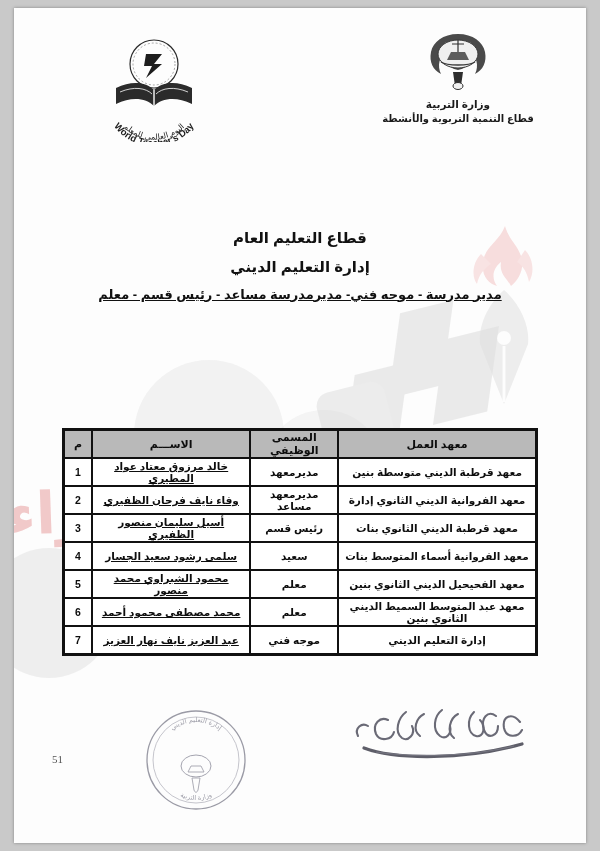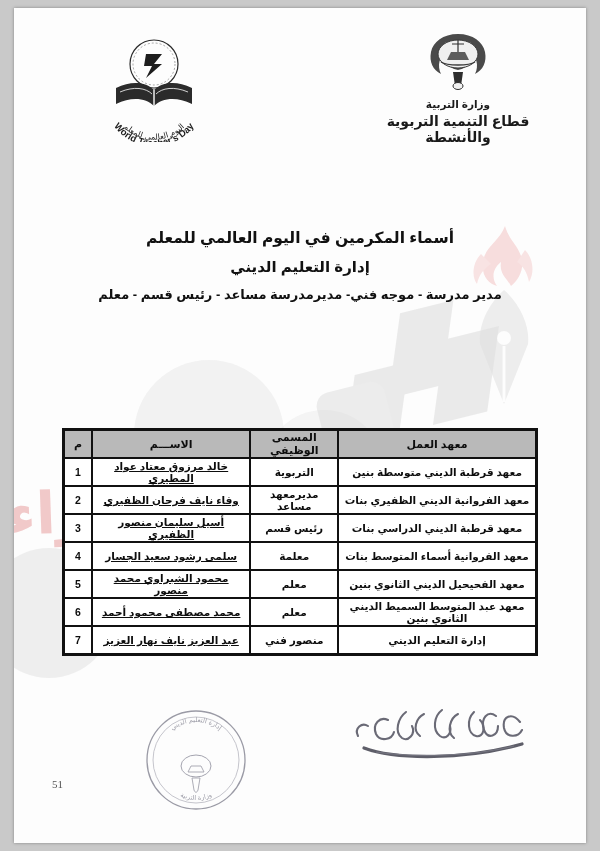--- a/index.html
+++ b/index.html
@@ -36,29 +36,29 @@
     pointer-events:none;
     white-space:nowrap;
     transform:rotate(-2deg);
   }
   
   .header{position:absolute;left:0;top:0;width:572px;height:150px;}
   .logo-left{position:absolute;left:80px;top:24px;width:120px;height:110px;}
   .logo-right{position:absolute;right:38px;top:22px;width:180px;text-align:center;}
   .emblem{width:70px;height:62px;margin:0 auto;display:block;}
   .min-line1{font-size:10.5px;font-weight:700;color:#1a1a1a;margin-top:6px;letter-spacing:.5px;}
-  .min-line2{font-size:14px;font-weight:700;color:#1a1a1a;margin-top:3px;letter-spacing:.3px;}
+  .min-line2{font-size:10px;font-weight:700;color:#1a1a1a;margin-top:3px;letter-spacing:.3px;}
   
   .titles{position:absolute;left:0;top:222px;width:572px;text-align:center;}
   .t-line{color:#111;font-weight:700;line-height:1.05;}
   .t1{font-size:15.5px;margin-bottom:13px;}
   .t2{font-size:15px;margin-bottom:13px;direction:rtl;}
   .t3{font-size:15px;margin-bottom:13px;letter-spacing:1px;}
   .t4{font-size:15px;margin-bottom:13px;}
-  .t5{font-size:13px;margin-bottom:10px;}
+  .t5{font-size:13px;margin-bottom:10px;text-decoration:underline;}
   
   .tbl-wrap{position:absolute;left:48px;top:420px;width:476px;}
   table.doc{
     width:476px;border-collapse:separate;border-spacing:0;
     direction:rtl;
     border:2px solid #111;
   }
   table.doc th,table.doc td{
     border:1.5px solid #111;
     padding:0 4px;
@@ -78,21 +78,21 @@
   .col-num{width:28px;}
   .col-name{width:160px;}
   .col-job{width:88px;}
   .col-place{width:200px;}
   td.cell-num{background:#a9a9a9;font-weight:700;font-size:11px;}
   td.cell-name{font-weight:700;text-decoration:underline;}
   td.cell-job{font-weight:700;}
   td.cell-place{font-weight:700;}
   
   .pagenum{
-    position:absolute;left:38px;top:770px;
+    position:absolute;left:38px;top:745px;
     font-size:11px;color:#555;
     font-family:"Liberation Serif","DejaVu Serif",serif;
     direction:ltr;
   }
   .stamp{position:absolute;left:130px;top:700px;width:105px;height:105px;opacity:.55;}
   .signature{position:absolute;right:50px;top:692px;width:190px;height:70px;opacity:.75;}
 </style>
 </head>
 <body>
 
@@ -157,21 +157,21 @@
         <path d="M18 32 C24 36 46 36 52 32" fill="none" stroke="#3a3a3a" stroke-width="1.4"></path>
         <path d="M30 42 L40 42 L38 56 C37 60 33 60 32 56 Z" fill="#2e2e2e"></path>
         <ellipse cx="35" cy="56" rx="5" ry="3.5" fill="#f0f0f0" stroke="#2e2e2e" stroke-width="1"></ellipse>
       </svg>
       <div class="min-line1">وزارة التربية</div>
       <div class="min-line2">قطاع التنمية التربوية والأنشطة</div>
     </div>
   </div>
 
   <div class="titles">
-    <div class="t-line t1">أسماء المكرمين في اليوم العالمي للمعلم</div>
+    <div class="t-line t3">قطاع التعليم العام</div>
     <div class="t-line t4">إدارة التعليم الديني</div>
     <div class="t-line t5">مدير مدرسة - موجه فني-  مديرمدرسة مساعد - رئيس قسم - معلم</div>
   </div>
 
   <div class="tbl-wrap">
     <table class="doc">
       <colgroup>
         <col class="col-place">
           <col class="col-job">
           <col class="col-name">
@@ -181,57 +181,57 @@
         <tr>
           <th>معهد العمل</th>
           <th>المسمى الوظيفي</th>
           <th>الاســـم</th>
           <th>م</th>
         </tr>
       </thead>
       <tbody>
         <tr>
           <td class="cell-place">معهد قرطبة الديني متوسطة بنين</td>
-          <td class="cell-job">التربوية</td>
+          <td class="cell-job">مديرمعهد</td>
           <td class="cell-name">خالد مرزوق معتاد عواد المطيري</td>
           <td class="cell-num">1</td>
         </tr>
         <tr>
-          <td class="cell-place">معهد الفروانية الديني الظفيري بنات</td>
+          <td class="cell-place">معهد الفروانية الديني الثانوي إدارة</td>
           <td class="cell-job">مديرمعهد مساعد</td>
           <td class="cell-name">وفاء نايف فرحان الظفيري</td>
           <td class="cell-num">2</td>
         </tr>
         <tr>
-          <td class="cell-place">معهد قرطبة الديني الدراسي  بنات</td>
+          <td class="cell-place">معهد قرطبة الديني الثانوي  بنات</td>
           <td class="cell-job">رئيس قسم</td>
           <td class="cell-name">أسيل سليمان منصور الظفيري</td>
           <td class="cell-num">3</td>
         </tr>
         <tr>
           <td class="cell-place">معهد الفروانية أسماء المتوسط  بنات</td>
-          <td class="cell-job">معلمة</td>
+          <td class="cell-job">سعيد</td>
           <td class="cell-name">سلمى رشود سعيد الجسار</td>
           <td class="cell-num">4</td>
         </tr>
         <tr>
           <td class="cell-place">معهد الفحيحيل الديني الثانوي بنين</td>
           <td class="cell-job">معلم</td>
           <td class="cell-name">محمود الشبراوي محمد  منصور</td>
           <td class="cell-num">5</td>
         </tr>
         <tr>
           <td class="cell-place">معهد عبد المتوسط السميط الديني الثانوي بنين</td>
           <td class="cell-job">معلم</td>
           <td class="cell-name">محمد مصطفى محمود أحمد</td>
           <td class="cell-num">6</td>
         </tr>
         <tr>
           <td class="cell-place">إدارة التعليم الديني</td>
-          <td class="cell-job">منصور فني</td>
+          <td class="cell-job">موجه فني</td>
           <td class="cell-name">عبد العزيز نايف نهار العزيز</td>
           <td class="cell-num">7</td>
         </tr>
       </tbody>
     </table>
   </div>
 
   <div class="pagenum">51</div>
 
   <svg class="stamp" viewBox="0 0 105 105">

